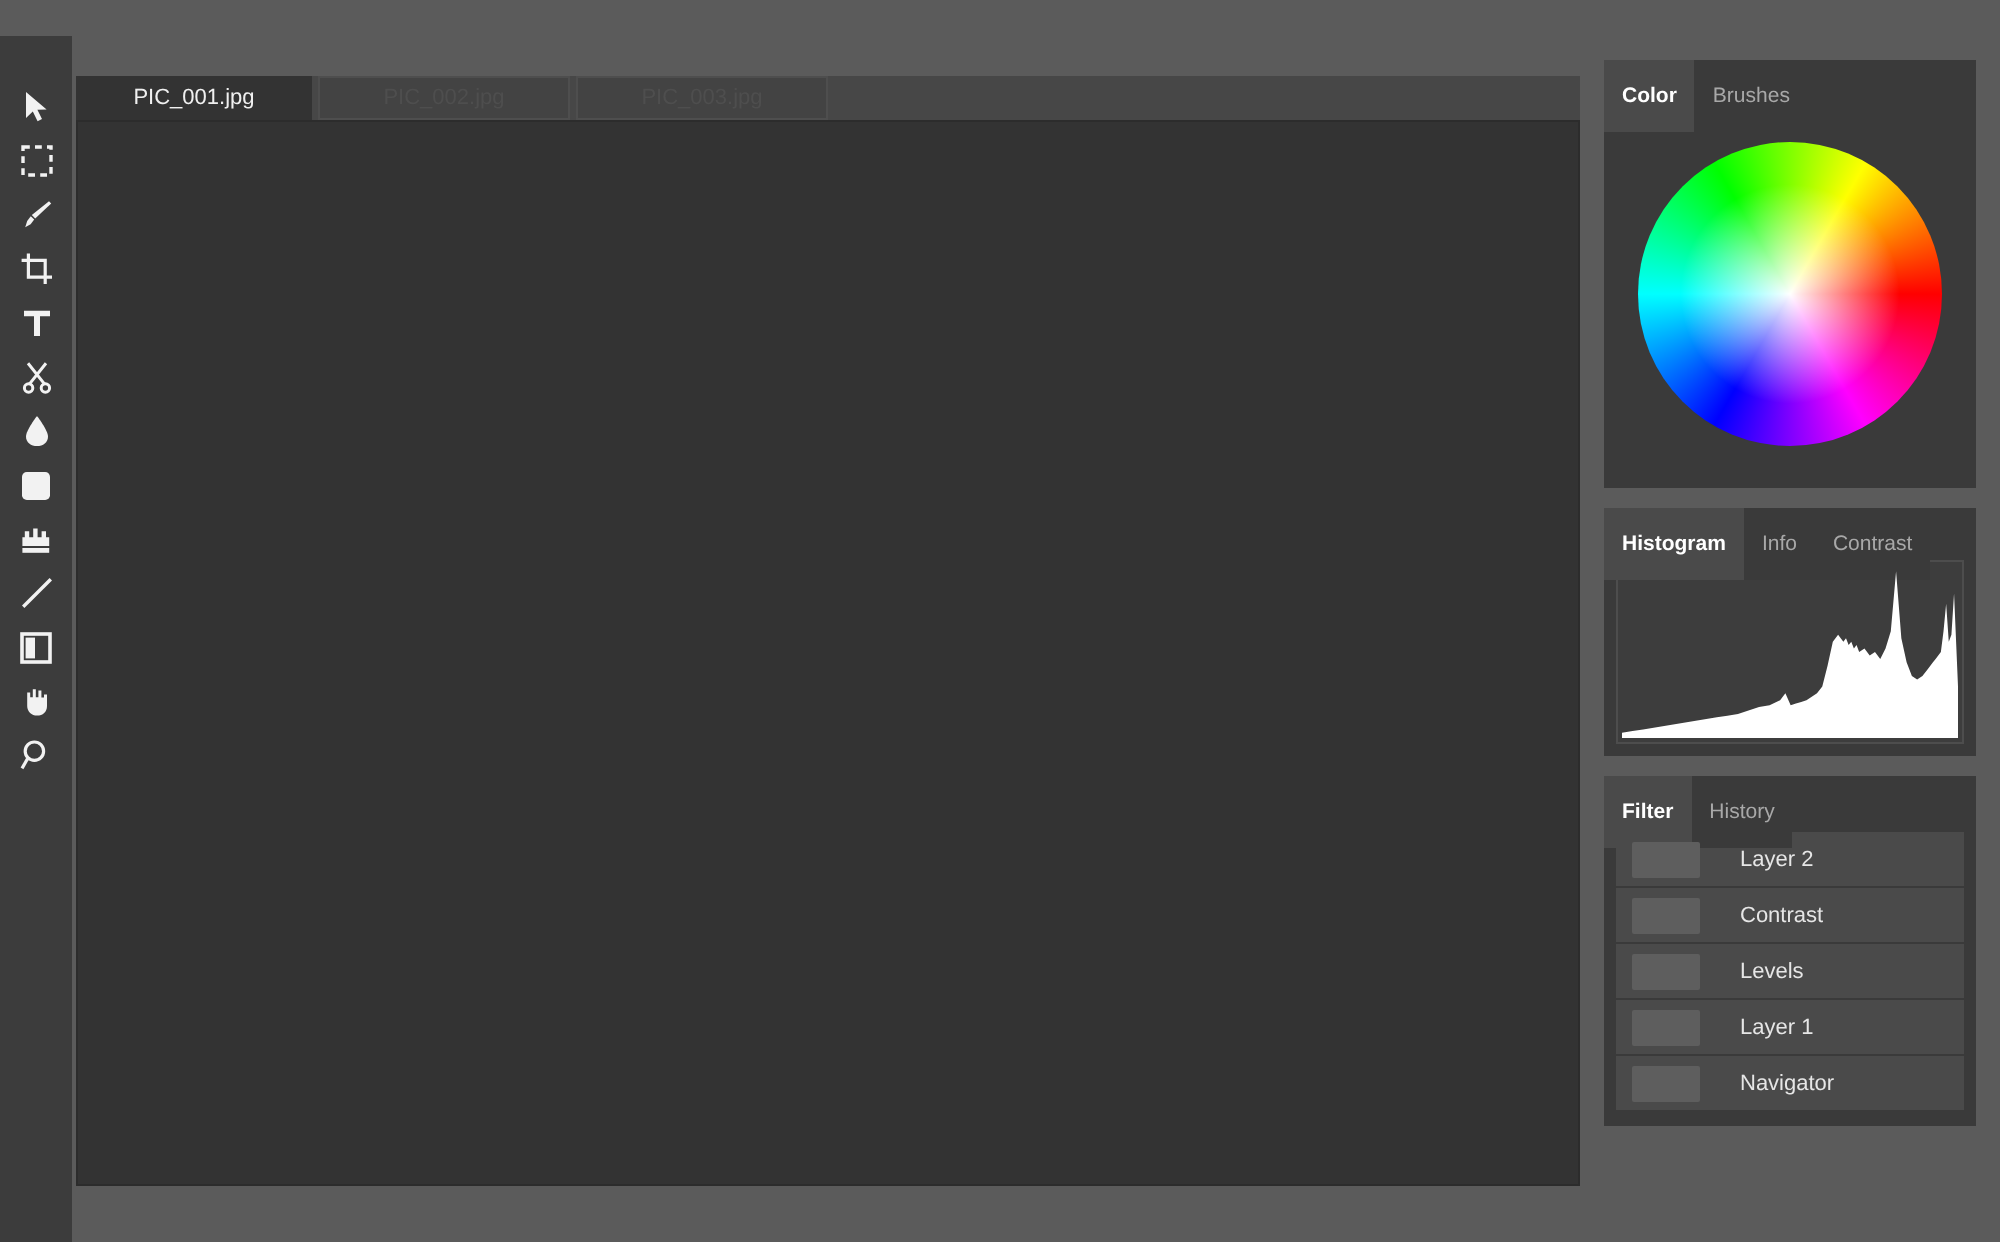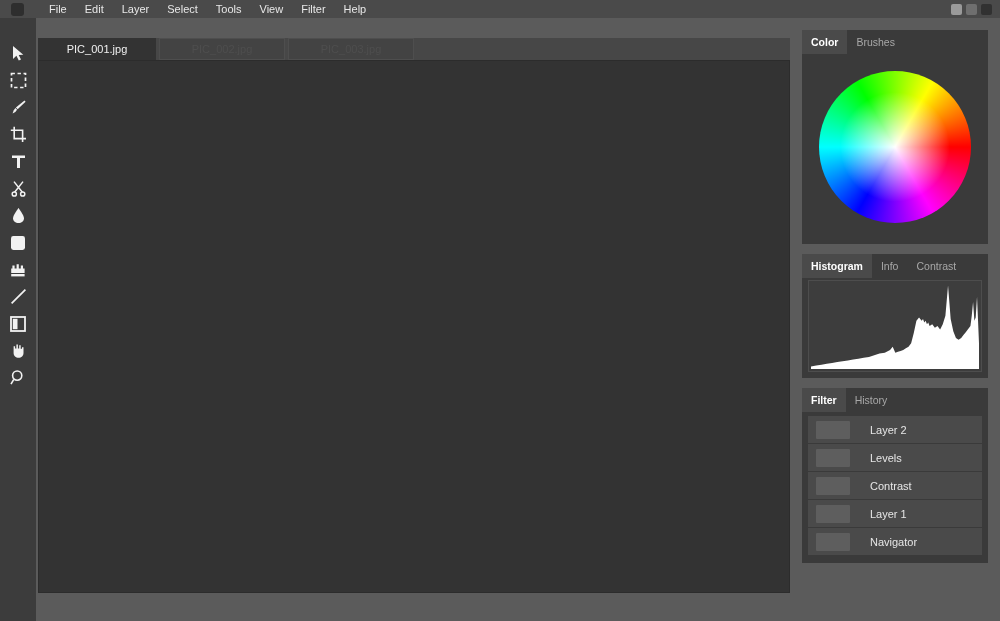--- a/index.html
+++ b/index.html
@@ -127,21 +127,21 @@
     left: 802px; top: 30px;
     width: 186px;
   }
   .panel { margin-bottom: 10px; }
   .panel-tabs {
     display: flex;
     height: 20px;
     background: #3a3a3a;
   }
   .panel-tab {
-    height: 24px;
+    height: 36px;
     padding: 0 9px;
     display: flex;
     align-items: center;
     font-size: 10.5px;
     cursor: default;
     color: #a8a8a8;
     background: #3a3a3a;
   }
   .panel-tab.active {
     background: #4a4a4a;
@@ -210,38 +210,20 @@
     font-size: 11px;
     color: #e6e6e6;
     padding-left: 10px;
   }
 </style>
 </head>
 <body>
 
 <div id="app">
 
-  <div class="menubar">
-    <div class="app-icon"></div>
-    <div class="menu-items">
-      <div class="menu-item">File</div>
-      <div class="menu-item">Edit</div>
-      <div class="menu-item">Layer</div>
-      <div class="menu-item">Select</div>
-      <div class="menu-item">Tools</div>
-      <div class="menu-item">View</div>
-      <div class="menu-item">Filter</div>
-      <div class="menu-item">Help</div>
-    </div>
-    <div class="win-controls">
-      <div class="win-btn min"></div>
-      <div class="win-btn max"></div>
-      <div class="win-btn close"></div>
-    </div>
-  </div>
 
   <div class="toolbar">
 
     <div class="tool">
       <span>
         <svg width="15" height="17" viewBox="0 0 15 17">
           <path d="M2 1 L2 14 L5.4 10.7 L7.8 15.6 L10 14.5 L7.7 9.9 L12.3 9.7 Z" fill="#f2f2f2"></path>
         </svg>
       </span>
     </div>
@@ -397,26 +379,26 @@
       <div class="panel-body">
         <div class="layer-list">
 
           <div class="layer-row">
             <div class="layer-thumb"></div>
             <div class="layer-name">Layer 2</div>
           </div>
 
           <div class="layer-row">
             <div class="layer-thumb"></div>
-            <div class="layer-name">Levels</div>
+            <div class="layer-name">Contrast</div>
           </div>
 
           <div class="layer-row">
             <div class="layer-thumb"></div>
-            <div class="layer-name">Contrast</div>
+            <div class="layer-name">Levels</div>
           </div>
 
           <div class="layer-row">
             <div class="layer-thumb"></div>
             <div class="layer-name">Layer 1</div>
           </div>
 
           <div class="layer-row">
             <div class="layer-thumb"></div>
             <div class="layer-name">Navigator</div>

